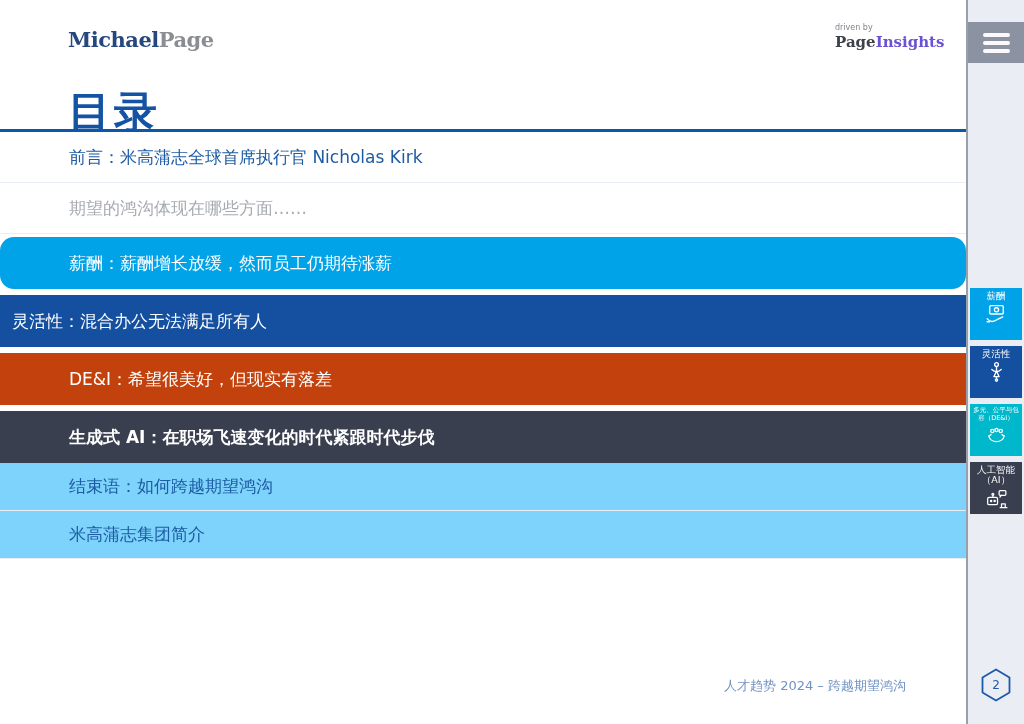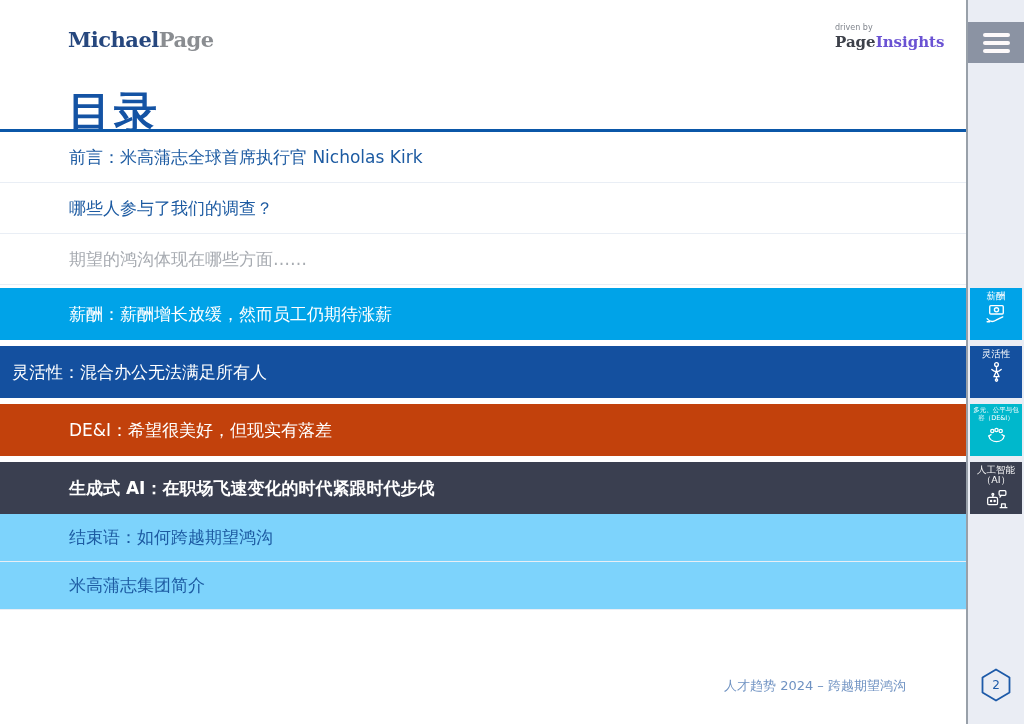--- a/index.html
+++ b/index.html
@@ -27,21 +27,21 @@
   
   .toc { position:absolute; left:0; top:132px; width:966px; }
   .row { display:flex; align-items:center; padding-left:69px; font-size:17px; font-weight:500;
          width:100%; cursor:pointer; }
   .row span { pointer-events:none; }
   .row-plain { height:51px; border-bottom:1px solid #e9eef5; background:#ffffff; }
   .row-sm    { height:48px; border-bottom:1px solid #e9eef5; background:#7dd3fc; }
   .link  { color:#1d5ba2; }
   .muted { color:#a7abb1; font-weight:400; }
   .row-colored { height:52px; color:#ffffff; }
-  .bg-salary { background:#00a3e8; margin-top:3px; margin-bottom:6px; }
+  .bg-salary { background:#00a3e8; margin-top:3px; margin-bottom:6px;border-radius:14px; }
   .bg-flex   { background:#14509f; margin-bottom:6px;padding-left:12px; }
   .bg-dei    { background:#c2410c; margin-bottom:6px; }
   .bg-ai     { background:#3a3f50;font-weight:bold; }
 
   
   .doc-footer { position:absolute; left:0; top:677px; width:966px; text-align:right;
                 padding-right:60px; font-size:13px; color:#6f92c2; }
 
   
   .sidebar { position:absolute; left:966px; top:0; width:58px; height:724px;
@@ -80,23 +80,20 @@
     <span class="pi-tag">driven by</span>
     <span class="pi-word"><span class="pi1">Page</span><span class="pi2">Insights</span></span>
   </div>
 
   <h1 class="page-title">目录</h1>
   <div class="title-rule"></div>
 
   <nav class="toc">
     <div class="row row-plain">
       <span class="link">前言：米高蒲志全球首席执行官 Nicholas Kirk</span>
-    </div>
-    <div class="row row-plain">
-      <span class="link">哪些人参与了我们的调查？</span>
     </div>
     <div class="row row-plain">
       <span class="muted">期望的鸿沟体现在哪些方面……</span>
     </div>
     <div class="row row-colored bg-salary">
       <span>薪酬：薪酬增长放缓，然而员工仍期待涨薪</span>
     </div>
     <div class="row row-colored bg-flex">
       <span>灵活性：混合办公无法满足所有人</span>
     </div>

